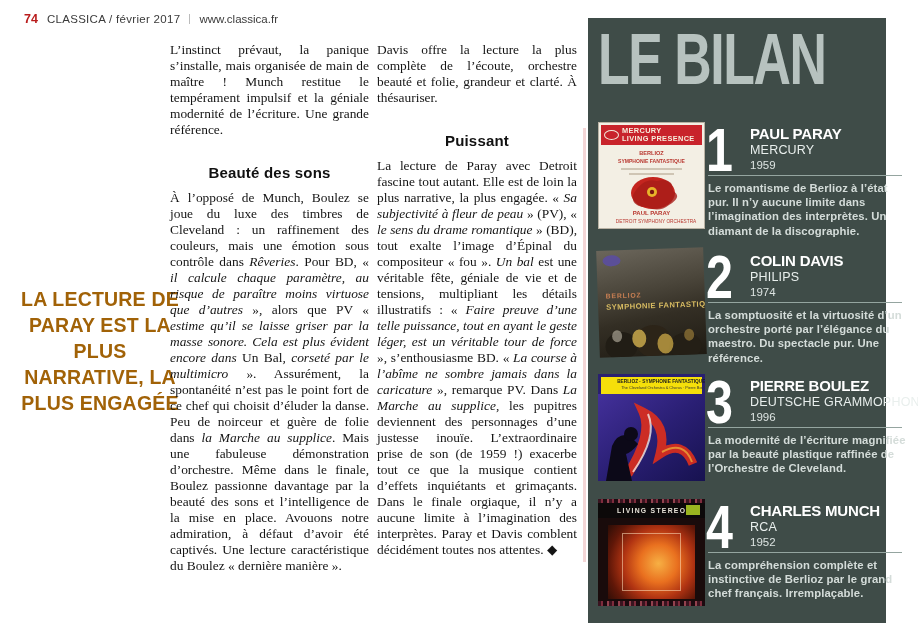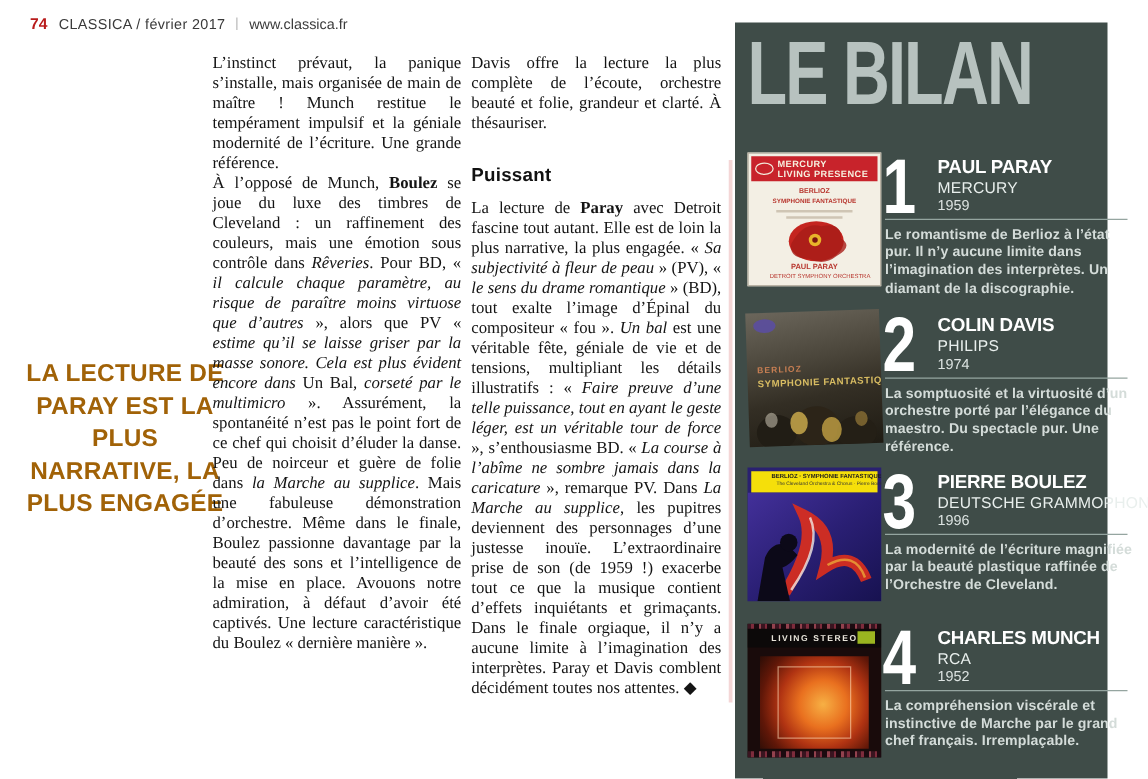--- a/index.html
+++ b/index.html
@@ -18,22 +18,22 @@
   .pullquote{position:absolute;left:20px;top:286px;width:160px;text-align:center;
              font-family:"Liberation Sans",sans-serif;font-weight:bold;font-size:19.5px;
              line-height:26px;color:#a16207;letter-spacing:.2px;}
 
   
   .col{position:absolute;top:42px;text-align:justify;font-size:13.4px;line-height:16px;color:#141414;}
   .col1{left:170px;width:199px;}
   .col2{left:377px;width:200px;}
   .col p{margin:0 0 0 0;}
   .col .sec-head{font-family:"Liberation Sans",sans-serif;font-weight:bold;font-size:15px;
-                 letter-spacing:.2px;margin:27px 0 9px 0;text-align:left;color:#111;}
-  .seg-b{font-weight:bold;}
+                 letter-spacing:.2px;margin:27px 0 9px 0;text-align:center;color:#111;}
+  .seg-b{font-weight:normal;}
   .seg-i{font-style:italic;}
   .byline{margin-top:8px;text-align:right;font-family:"Liberation Sans",sans-serif;
           font-weight:bold;font-size:12px;color:#222;}
 
   .fold-line{position:absolute;left:583px;top:128px;width:3px;height:434px;
              background:rgba(231,165,165,.45);}
 
   
   .sidebar{position:absolute;left:588px;top:18px;width:298px;height:605px;background:#3f4c48;}
   .bilan-title{position:absolute;left:10px;top:2px;font-family:"Liberation Sans",sans-serif;
@@ -114,20 +114,21 @@
     <span class="page-num">74</span>
     <span class="mag-title">CLASSICA / février 2017</span>
     <span class="hdr-div"></span>
     <span class="site">www.classica.fr</span>
   </div>
 
   <div class="pullquote">LA LECTURE DE PARAY EST LA PLUS NARRATIVE, LA PLUS ENGAGÉE</div>
 
   <div class="col col1">
     <p>L’instinct prévaut, la panique s’installe, mais organisée de main de maître ! Munch restitue le tempérament impulsif et la géniale modernité de l’écriture. Une grande référence.</p>
+    <p class="sec-head">Beauté des sons</p>
     <p><span>À l’opposé de Munch, </span><span class="seg-b">Boulez</span><span> se joue du luxe des timbres de Cleveland : un raffinement des couleurs, mais une émotion sous contrôle dans </span><span class="seg-i">Rêveries</span><span>. Pour BD, « </span><span class="seg-i">il calcule chaque paramètre, au risque de paraître moins virtuose que d’autres</span><span> », alors que PV « </span><span class="seg-i">estime qu’il se laisse griser par la masse sonore. Cela est plus évident encore dans </span><span>Un Bal</span><span class="seg-i">, corseté par le multimicro</span><span> ». Assurément, la spontanéité n’est pas le point fort de ce chef qui choisit d’éluder la danse. Peu de noirceur et guère de folie dans </span><span class="seg-i">la Marche au supplice</span><span>. Mais une fabuleuse démonstration d’orchestre. Même dans le finale, Boulez passionne davantage par la beauté des sons et l’intelligence de la mise en place. Avouons notre admiration, à défaut d’avoir été captivés. Une lecture caractéristique du Boulez « dernière manière ».</span></p>
   </div>
 
   <div class="col col2">
     <p>Davis offre la lecture la plus complète de l’écoute, orchestre beauté et folie, grandeur et clarté. À thésauriser.</p>
     <p class="sec-head">Puissant</p>
     <p><span>La lecture de </span><span class="seg-b">Paray</span><span> avec Detroit fascine tout autant. Elle est de loin la plus narrative, la plus engagée. « </span><span class="seg-i">Sa subjectivité à fleur de peau</span><span> » (PV), « </span><span class="seg-i">le sens du drame romantique</span><span> » (BD), tout exalte l’image d’Épinal du compositeur « fou ». </span><span class="seg-i">Un bal</span><span> est une véritable fête, géniale de vie et de tensions, multipliant les détails illustratifs : « </span><span class="seg-i">Faire preuve d’une telle puissance, tout en ayant le geste léger, est un véritable tour de force</span><span> », s’enthousiasme BD. « </span><span class="seg-i">La course à l’abîme ne sombre jamais dans la caricature</span><span> », remarque PV. Dans </span><span class="seg-i">La Marche au supplice</span><span>, les pupitres deviennent des personnages d’une justesse inouïe. L’extraordinaire prise de son (de 1959 !) exacerbe tout ce que la musique contient d’effets inquiétants et grimaçants. Dans le finale orgiaque, il n’y a aucune limite à l’imagination des interprètes. Paray et Davis comblent décidément toutes nos attentes. ◆</span></p>
   </div>
 
   <div class="fold-line"></div>
@@ -228,17 +229,17 @@
         <div class="c4-art">
           <div class="c4-frame"></div>
         </div>
         <div class="c4-speck" style="bottom:0;"></div>
       </div>
       <div class="rank">4</div>
       <div class="artist">CHARLES MUNCH</div>
       <div class="label">RCA</div>
       <div class="year">1952</div>
       <div class="rule"></div>
-      <div class="desc">La compréhension viscérale et instinctive de Marche par le grand chef français. Irremplaçable.</div>
+      <div class="desc">La compréhension complète et instinctive de Berlioz par le grand chef français. Irremplaçable.</div>
     </div>
 
   </div>
 </div>
 
 </body></html>

